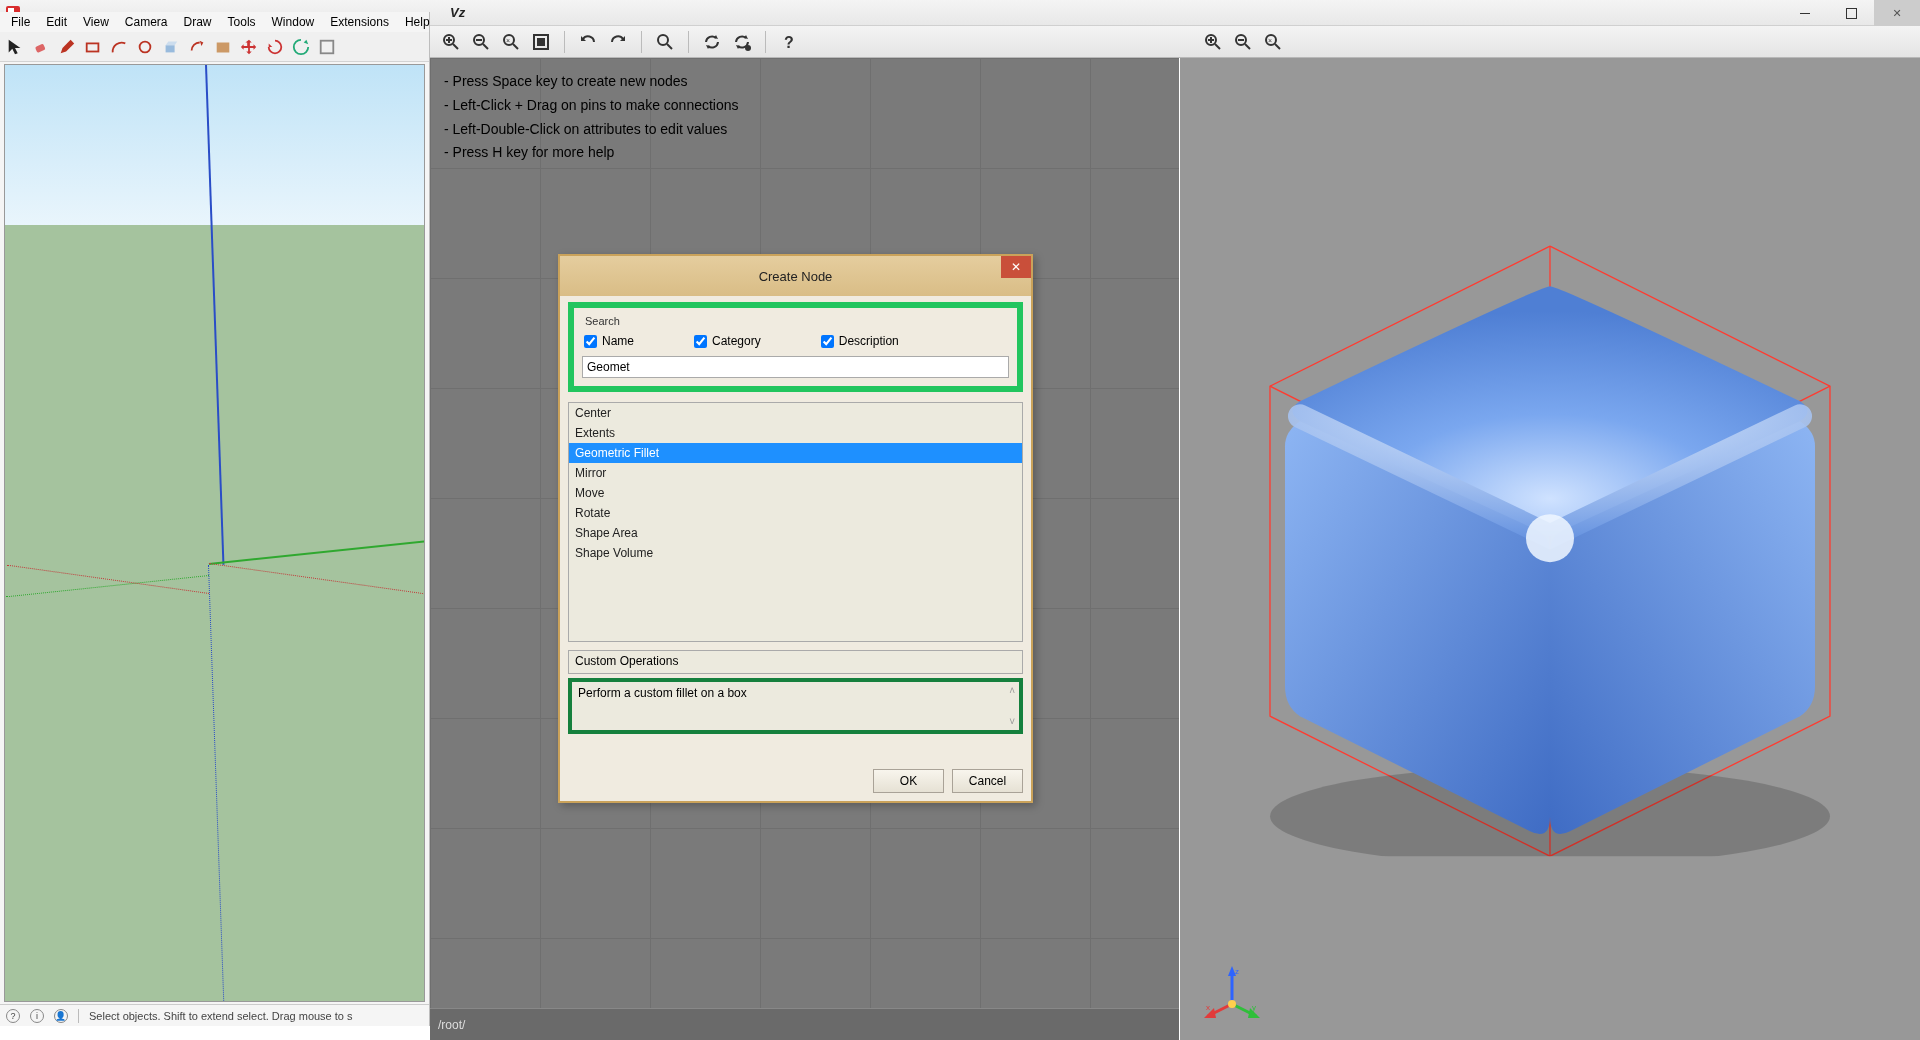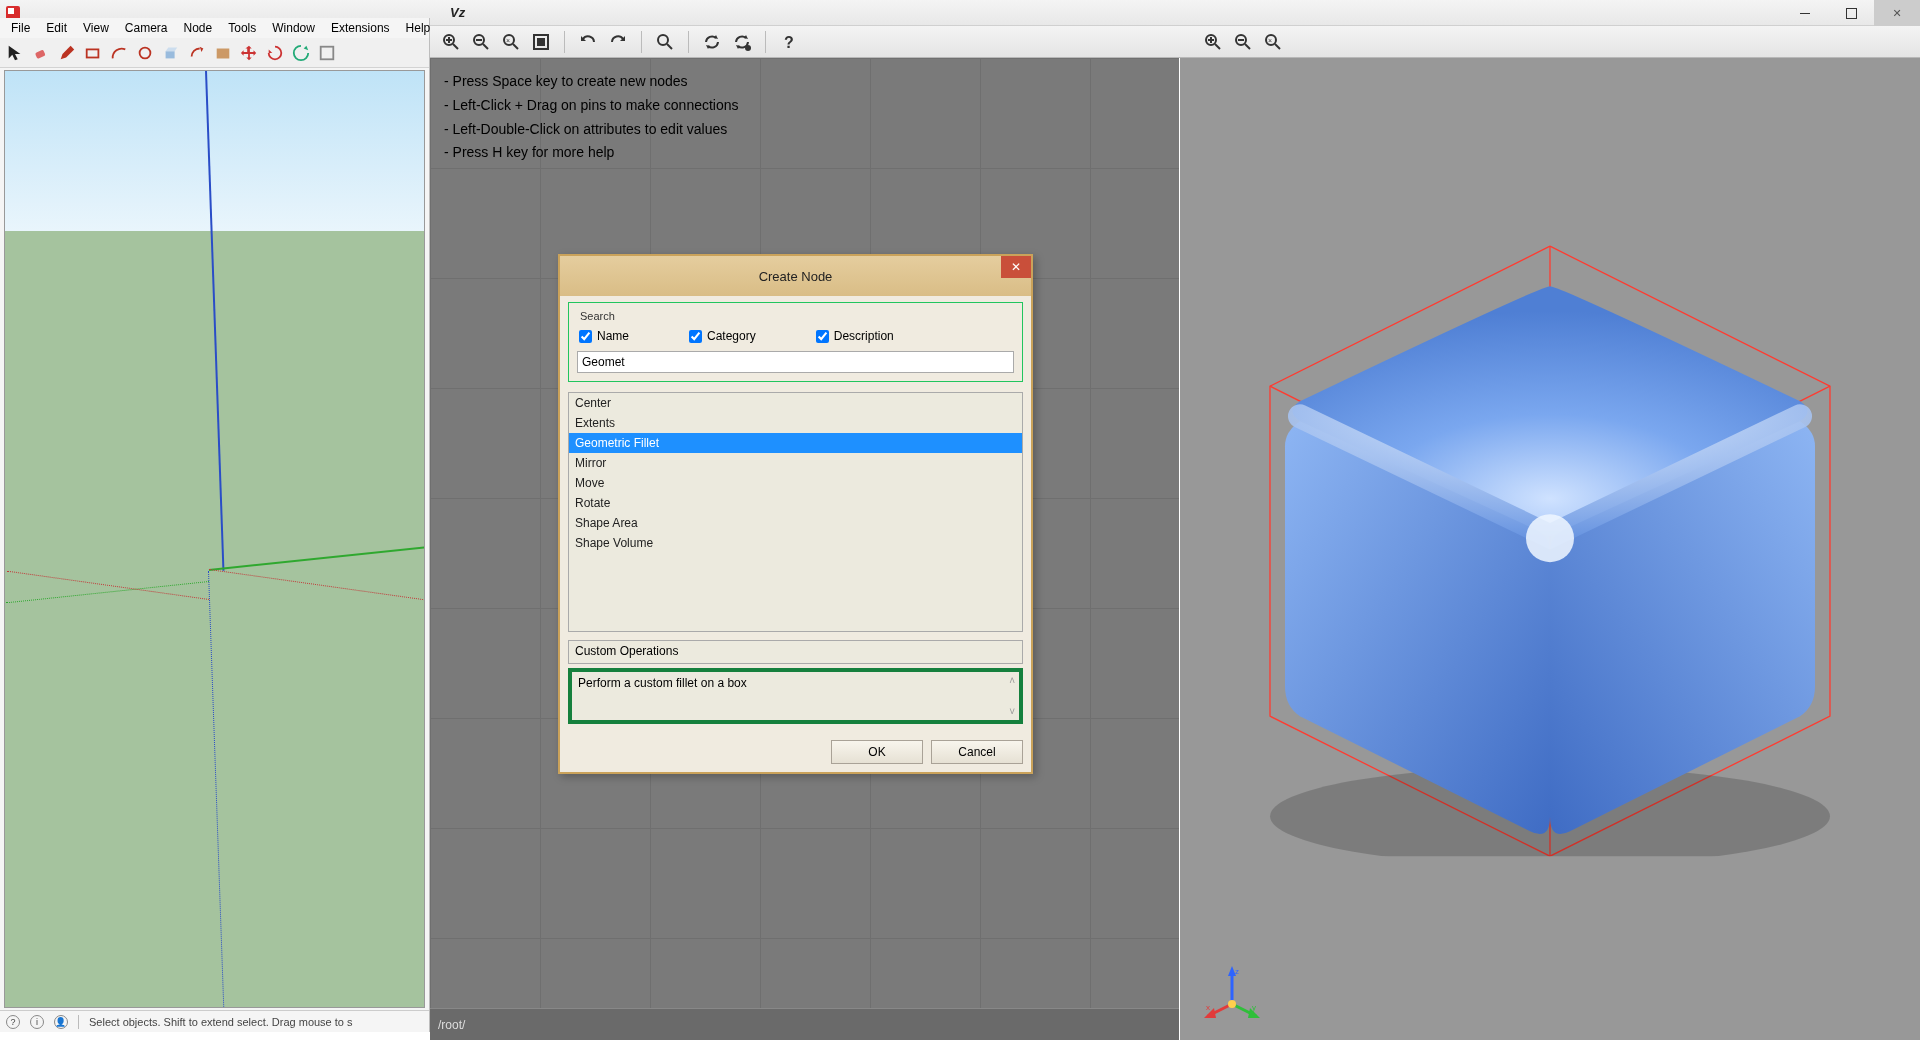--- a/index.html
+++ b/index.html
@@ -18,21 +18,21 @@
   .vz-small { font-style: italic; font-weight:bold; font-size:13px; margin-left:20px; color:#222;}
   .vz-title-center { position:absolute; left: 1150px; top:5px; font-size:13px; color:#000;margin-top:19px;}
   .win-buttons { position:absolute; right:0; top:0; display:flex; height:26px;}
   .win-btn { width:46px; height:26px; display:flex; align-items:center; justify-content:center; font-size:13px; color:#333;}
   .win-btn.min::before{content:"";width:10px;height:1px;background:#333;}
   .win-btn.max::before{content:"";width:9px;height:9px;border:1px solid #333;}
   .win-btn.close{background:#ccc;}
   .win-btn.close::before{content:"✕";font-size:11px;color:#555;}
 
   
-  .sketchup { position:absolute; left:0; top:18px; width:430px; height:1014px; background:#f5f5f5; border-right:1px solid #bdbdbd;}
+  .sketchup { position:absolute; left:0; top:12px; width:430px; height:1014px; background:#f5f5f5; border-right:1px solid #bdbdbd;}
   .menu-bar { height:20px; background:#f5f5f5; display:flex; align-items:center; padding:0 4px; gap:2px; font-size:12px;}
   .menu-item { padding:2px 7px; cursor:default;}
   .toolbar-row { height:30px; background:#f0f0f0; border-bottom:1px solid #d3d3d3; display:flex; align-items:center; padding:0 3px; gap:2px;}
   .tb-btn { width:24px; height:24px; display:flex; align-items:center; justify-content:center; border:1px solid transparent;}
   .tb-btn svg{width:18px;height:18px;}
   .viewport {
     position:absolute; left:4px; top:52px; right:4px; bottom:24px;
     border:1px solid #999; overflow:hidden;
   }
   .sky { position:absolute; left:0; top:0; right:0; height:160px;
@@ -67,34 +67,34 @@
   
   .cube-wrap{position:absolute;left:50%;top:50%;transform:translate(-50%,-52%);width:620px;height:640px;}
   .cube-wrap svg{width:100%;height:100%;}
   .axes-gizmo{position:absolute;left:22px;bottom:16px;width:60px;height:60px;}
   
   
   .dialog{position:absolute;left:558px;top:254px;width:475px;background:#f0ebe0;border:2px solid #caa25a;box-shadow:3px 3px 8px rgba(0,0,0,.25);}
   .dlg-title{height:40px;background:linear-gradient(#e5cd9e,#d9bd86);display:flex;align-items:center;justify-content:center;position:relative;font-size:13px;color:#222;}
   .dlg-close{position:absolute;right:0;top:0;width:30px;height:22px;background:#c94f3a;color:#fff;display:flex;align-items:center;justify-content:center;font-size:12px;}
   .dlg-body{padding:6px 8px 8px 8px;}
-  .fieldset{border:1px solid #22c55e;padding:6px 8px 8px 8px;font-size:12px;}
+  .fieldset{border:6px solid #22c55e;padding:6px 8px 8px 8px;font-size:12px;}
   .fieldset-label{font-size:11px;color:#333;margin-top:-13px;background:#f0ebe0;display:inline-block;padding:0 3px;}
   .chk-row{display:flex;gap:60px;margin:6px 0 8px 2px;}
   .chk{display:flex;align-items:center;gap:5px;font-size:12px;}
   .chk input{width:13px;height:13px;}
   .search-input{width:100%;height:22px;border:1px solid #aaa;padding:0 4px;font-size:12px;background:#fff;}
   .result-list{margin-top:10px;border:1px solid #aaa;background:#eceade;height:240px;overflow:auto;}
   .result-item{padding:3px 6px;font-size:12px;color:#222;}
   .result-item.selected{background:#1e90ff;color:#fff;}
   .cat-box{margin-top:8px;border:1px solid #aaa;background:#eceade;padding:3px 6px;font-size:12px;height:24px;}
   .desc-box{margin-top:4px;border:4px solid #15803d;background:#eceade;padding:4px 6px;font-size:12px;height:56px;position:relative;}
   .desc-box .scroll-hint{position:absolute;right:4px;top:3px;color:#999;font-size:10px;}
   .dlg-buttons{display:flex;justify-content:flex-end;gap:8px;padding:8px;}
-  .dlg-btn{width:92px;height:24px;border:1px solid #a9a297;background:linear-gradient(#f8f5ed,#e6e1d4);font-size:12px;}
+  .dlg-btn{width:71px;height:24px;border:1px solid #a9a297;background:linear-gradient(#f8f5ed,#e6e1d4);font-size:12px;margin-top:19px;}
 
   
   .node-chip{position:absolute;left:548px;top:400px;width:18px;height:110px;border-radius:10px 0 0 10px;background:#353535;border:1px solid #111;}
   .node-chip .dot{width:10px;height:10px;background:#ccc;border-radius:50%;margin:8px auto;}
 </style>
 </head>
 <body>
 
 <div class="win-titlebar">
   <div class="win-title-left">
@@ -110,21 +110,21 @@
     <div class="win-btn close"></div>
   </div>
 </div>
 
 <div class="sketchup">
   <div class="menu-bar">
     <span class="menu-item">File</span>
     <span class="menu-item">Edit</span>
     <span class="menu-item">View</span>
     <span class="menu-item">Camera</span>
-    <span class="menu-item">Node</span>
+    <span class="menu-item">Draw</span>
     <span class="menu-item">Tools</span>
     <span class="menu-item">Window</span>
     <span class="menu-item">Extensions</span>
     <span class="menu-item">Help</span>
   </div>
 
   <div class="toolbar-row">
     <div class="tb-btn">
         <svg viewBox="0 0 20 20">
           <path d="M3 2l0 14 4-4 3 6 3-1-3-6 6 0z" fill="#222"></path>

